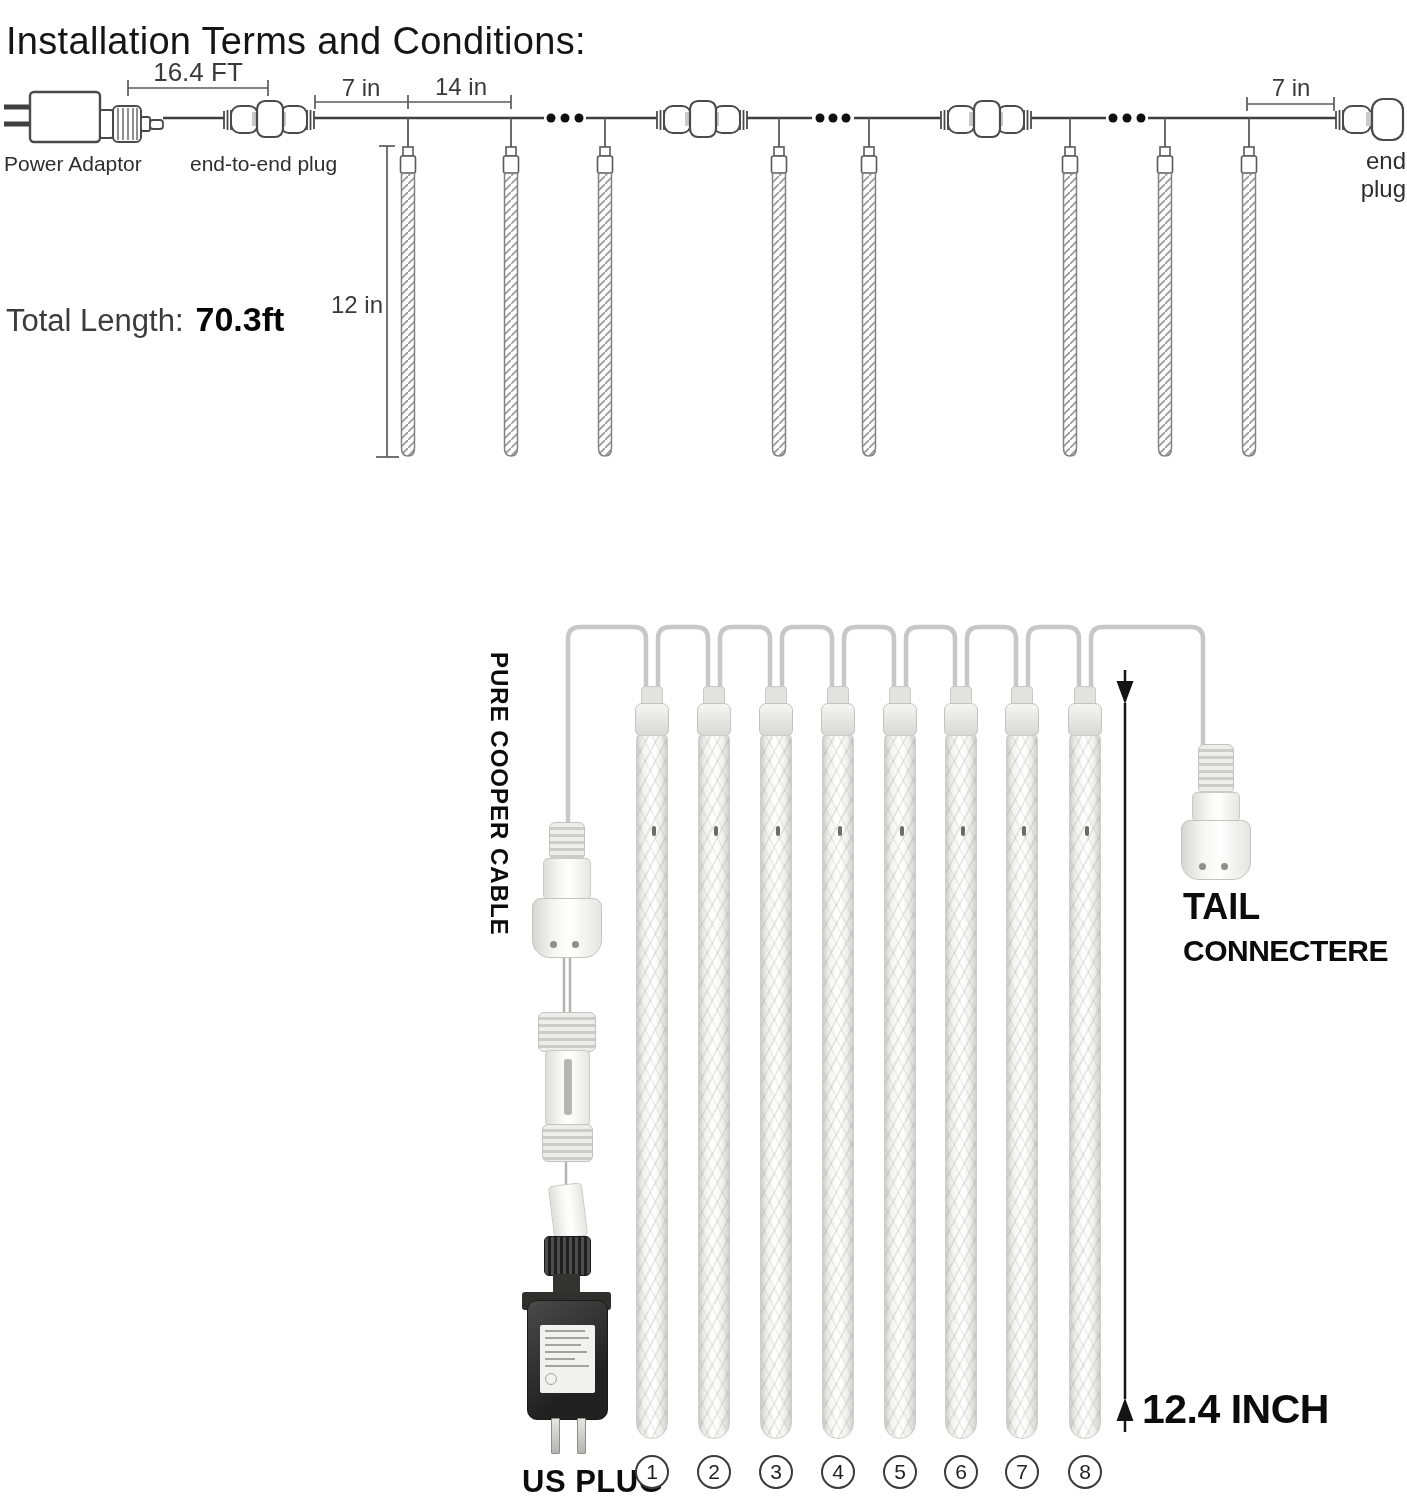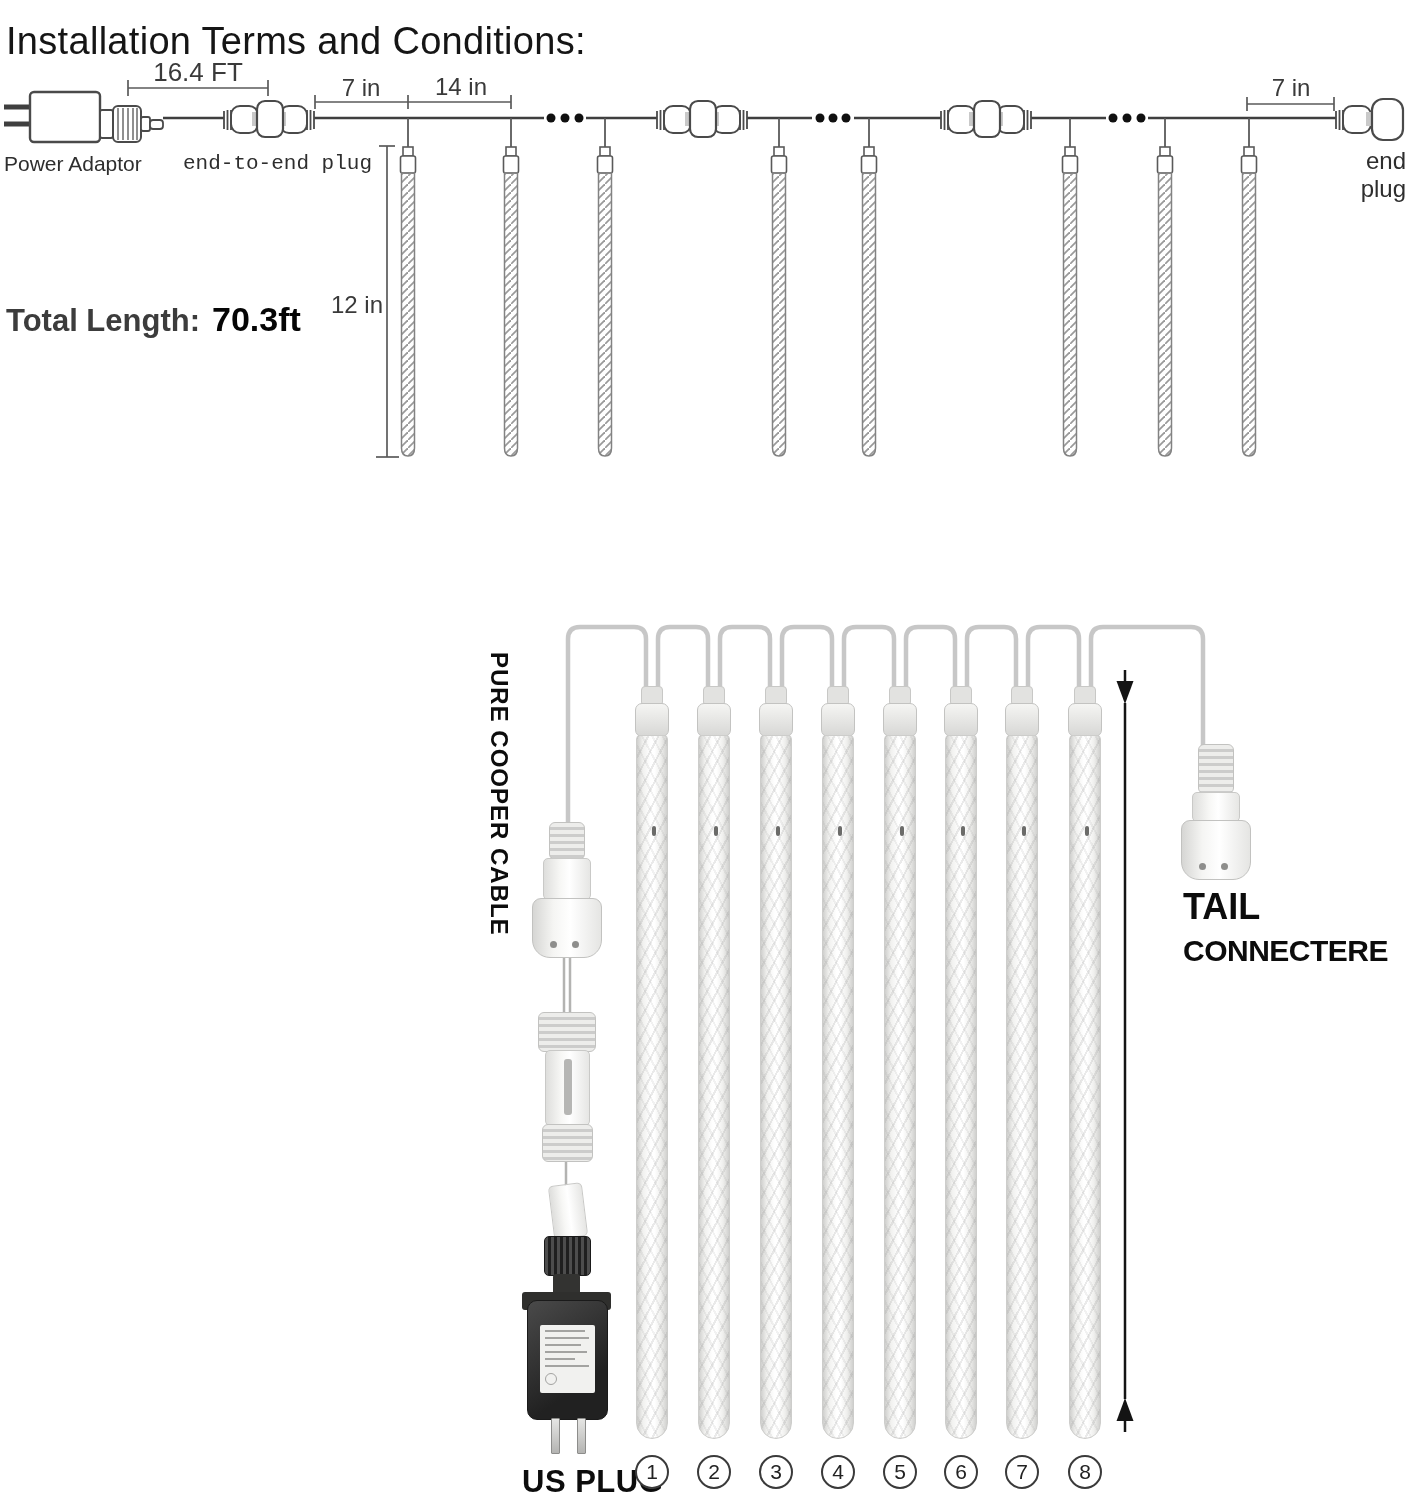--- a/index.html
+++ b/index.html
@@ -8,21 +8,21 @@
     overflow:hidden;font-family:"Liberation Sans",sans-serif;
   }
   .abs{position:absolute;}
   .page-title{
     left:6px;top:-6px;font-size:38px;font-weight:400;color:#151515;
     letter-spacing:.3px;line-height:1.2;
   }
   svg.layer{position:absolute;left:0;top:0;}
   .dlabel{font-size:21px;color:#2e2e2e;}
   .total-line{left:6px;top:300px;display:flex;align-items:baseline;}
-  .total-line .tl-label{font-size:31px;color:#3c3c3c;font-weight:bold;}
+  .total-line .tl-label{font-size:31px;color:#3c3c3c;}
   .total-line .tl-value{font-size:34px;font-weight:700;color:#050505;margin-left:12px;}
 
   
   .v-label{
     left:487px;top:652px;height:276px;
     writing-mode:vertical-rl;
     font-size:24px;font-weight:800;color:#0c0c0c;letter-spacing:1px;
     white-space:nowrap;line-height:1;
   }
   .b-bold{font-weight:800;color:#0c0c0c;}
@@ -209,21 +209,21 @@
       <line x1="1125" y1="670" x2="1125" y2="682" stroke-width="2.5"></line>
       <polygon points="1116.5,681 1133.5,681 1125,704" stroke="none"></polygon>
       <line x1="1125" y1="703" x2="1125" y2="1399" stroke-width="2.5"></line>
       <polygon points="1116.5,1421 1133.5,1421 1125,1398" stroke="none"></polygon>
       <line x1="1125" y1="1420" x2="1125" y2="1432" stroke-width="2.5"></line>
     </g>
   </svg>
 
   <h1 class="abs page-title">Installation Terms and Conditions:</h1>
   <div class="abs dlabel" style="left:4px;top:152px;">Power Adaptor</div>
-  <div class="abs dlabel" style="left:183px;top:152px;font-family:Liberation Mono, monospace;">end-to-end plug</div>
+  <div class="abs dlabel" style="left:190px;top:152px;">end-to-end plug</div>
   <div class="abs dlabel" style="left:1316px;top:147px;width:90px;text-align:right;font-size:24px;">end plug</div>
   <div class="abs total-line">
     <span class="tl-label">Total Length:</span>
     <span class="tl-value">70.3ft</span>
   </div>
 
   <div class="abs v-label">PURE COOPER CABLE</div>
 
   <div>
     <div class="abs threads" style="left:549px;top:822px;width:34px;height:36px;"></div>
@@ -334,14 +334,15 @@
     <div class="abs threads" style="left:1198px;top:744px;width:34px;height:48px;"></div>
     <div class="abs clear-mid" style="left:1192px;top:792px;width:46px;height:28px;"></div>
     <div class="abs big-cyl" style="left:1181px;top:820px;width:68px;height:58px;">
       <div class="cyl-dot" style="left:17px;top:42px;"></div>
       <div class="cyl-dot" style="left:39px;top:42px;"></div>
     </div>
   </div>
   <div class="abs b-bold" style="left:1183px;top:886px;font-size:36px;">TAIL</div>
   <div class="abs b-bold" style="left:1183px;top:934px;font-size:30px;letter-spacing:-.5px;">CONNECTERE</div>
 
+  <div class="abs b-bold" style="left:1142px;top:1386px;font-size:41px;letter-spacing:-.5px;">12.4 INCH</div>
 
 </div>
 
 </body></html>

